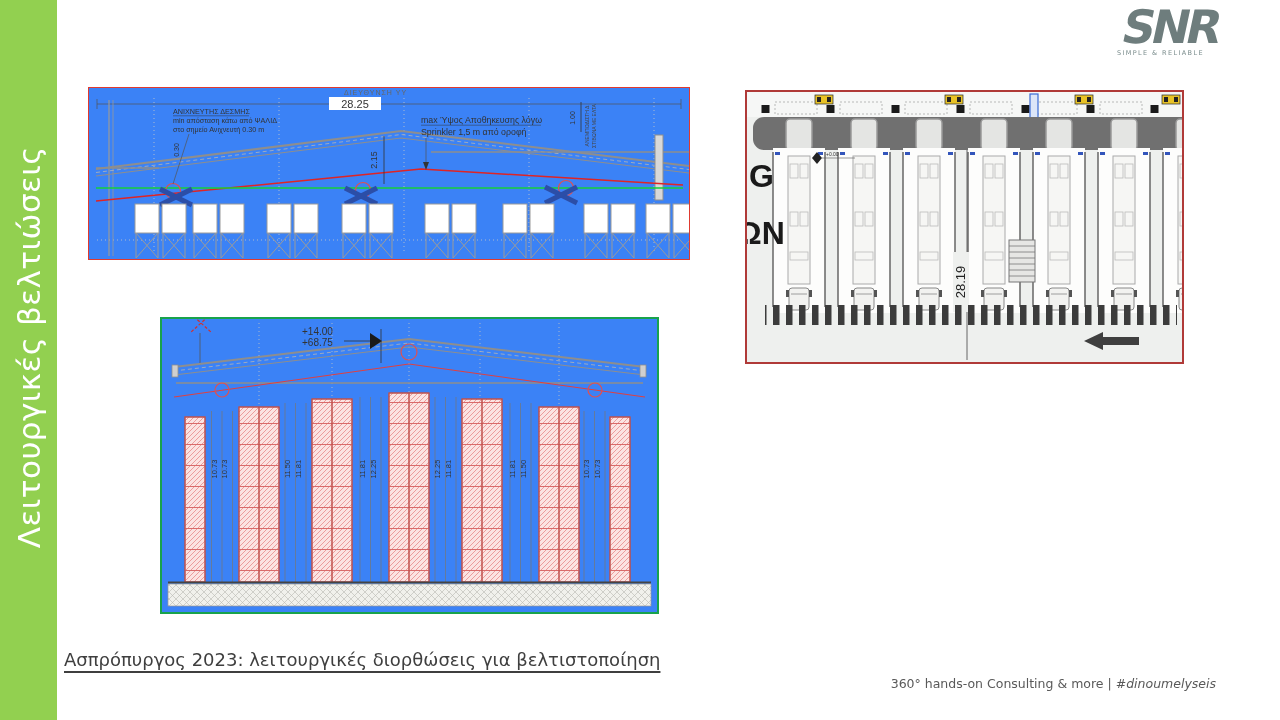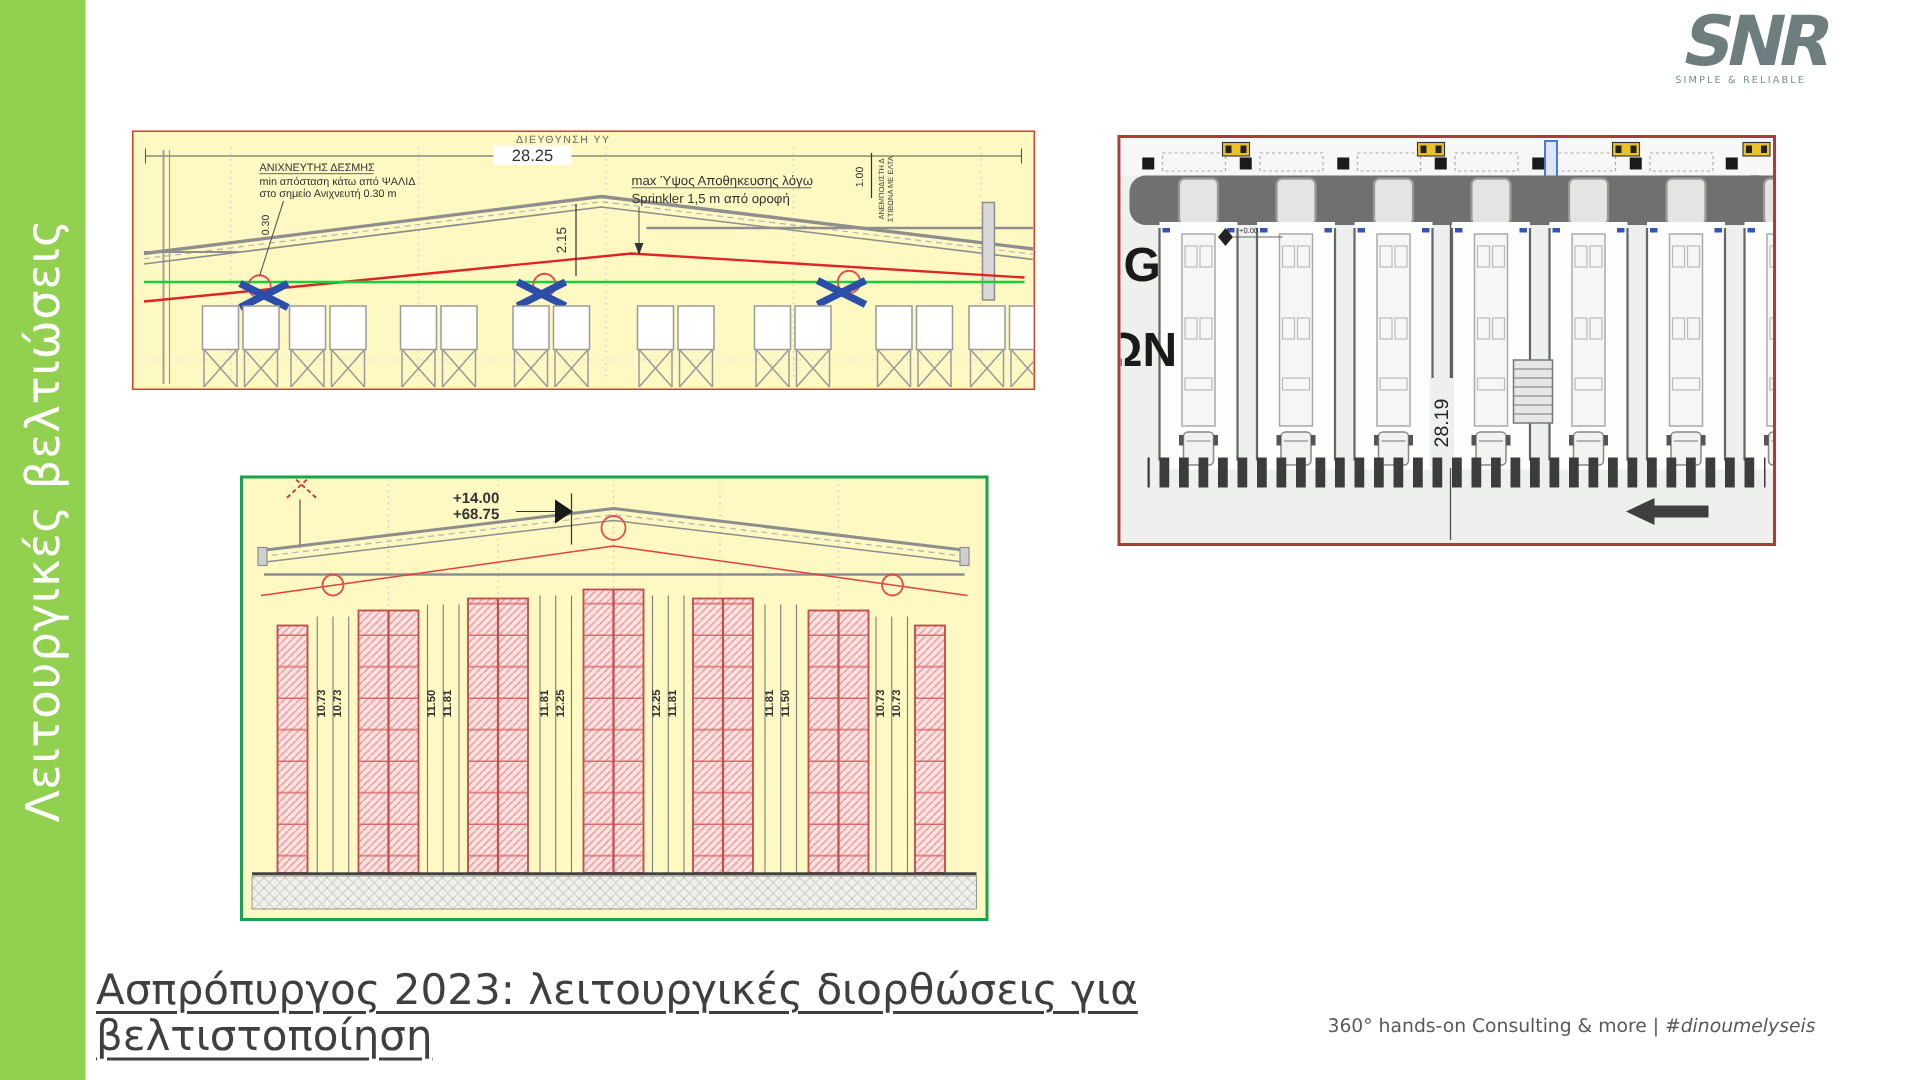--- a/index.html
+++ b/index.html
@@ -9,32 +9,32 @@
   .sidebar{position:absolute;left:0;top:0;width:57px;height:720px;background:#92d050;
            display:flex;align-items:center;justify-content:center;}
   .sidebar-label{writing-mode:vertical-rl;transform:rotate(180deg);color:#fff;
                  font-size:31px;letter-spacing:.5px;white-space:nowrap;margin-top:-25px;}
   
   .logo{position:absolute;left:1042px;top:6px;width:176px;text-align:right;color:#6e7d7d;}
   .logo-snr{font-size:46px;font-weight:900;letter-spacing:-4px;line-height:42px;
             transform:skewX(-12deg);display:inline-block;}
   .logo-tag{font-size:6.5px;letter-spacing:1.4px;color:#7b8d8d;margin-top:1px;margin-right:14px;}
   
-  .dwg{position:absolute;background:#fef9c3;overflow:hidden;}
+  .dwg{position:absolute;background:#3b82f6;overflow:hidden;}
   .dwg-section{left:88px;top:87px;width:600px;height:171px;border:1.5px solid #e03a2f;}
-  .dwg-racks{left:160px;top:317px;width:495px;height:293px;border:2px solid #18a24d;font-weight:bold;}
+  .dwg-racks{left:160px;top:317px;width:495px;height:293px;border:2px solid #18a24d;}
   .dwg-plan{left:745px;top:90px;width:435px;height:270px;border:2px solid #b03a38;background:#eef0ee;}
   svg text{font-family:"Liberation Sans","DejaVu Sans",sans-serif;}
   
   .title-block{position:absolute;left:64px;top:644px;width:740px;color:#3f3f3f;
-               font-size:28px;line-height:31px;}
+               font-size:18px;line-height:31px;}
   .title-block .tline{text-decoration:underline;text-decoration-thickness:1.5px;
                       text-underline-offset:5px;}
   
-  .footer{position:absolute;left:885px;top:676px;width:356px;
+  .footer{position:absolute;left:860px;top:676px;width:356px;text-align:right;
           color:#595959;font-size:12.5px;}
   .footer .tag{font-style:italic;}
 </style>
 </head>
 <body>
 
 <div class="slide">
 
   <div class="sidebar">
     <div class="sidebar-label">Λειτουργικές βελτιώσεις</div>

